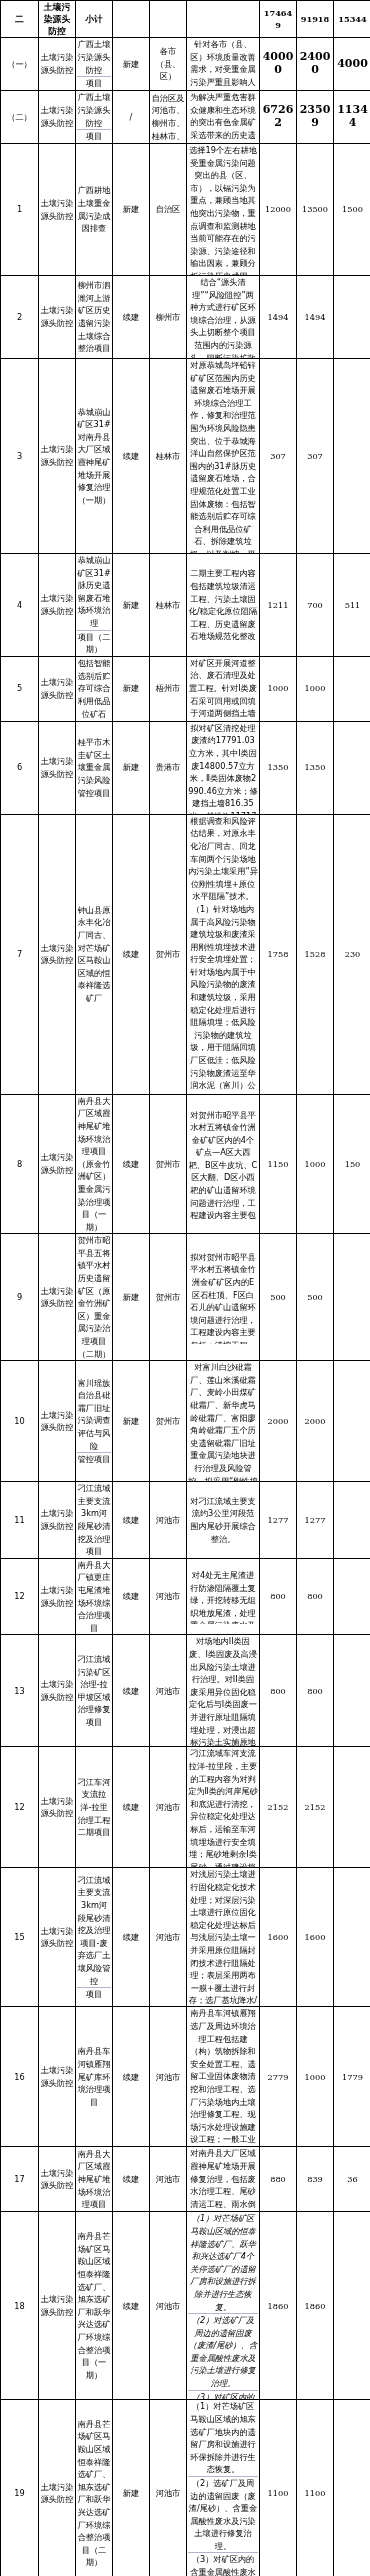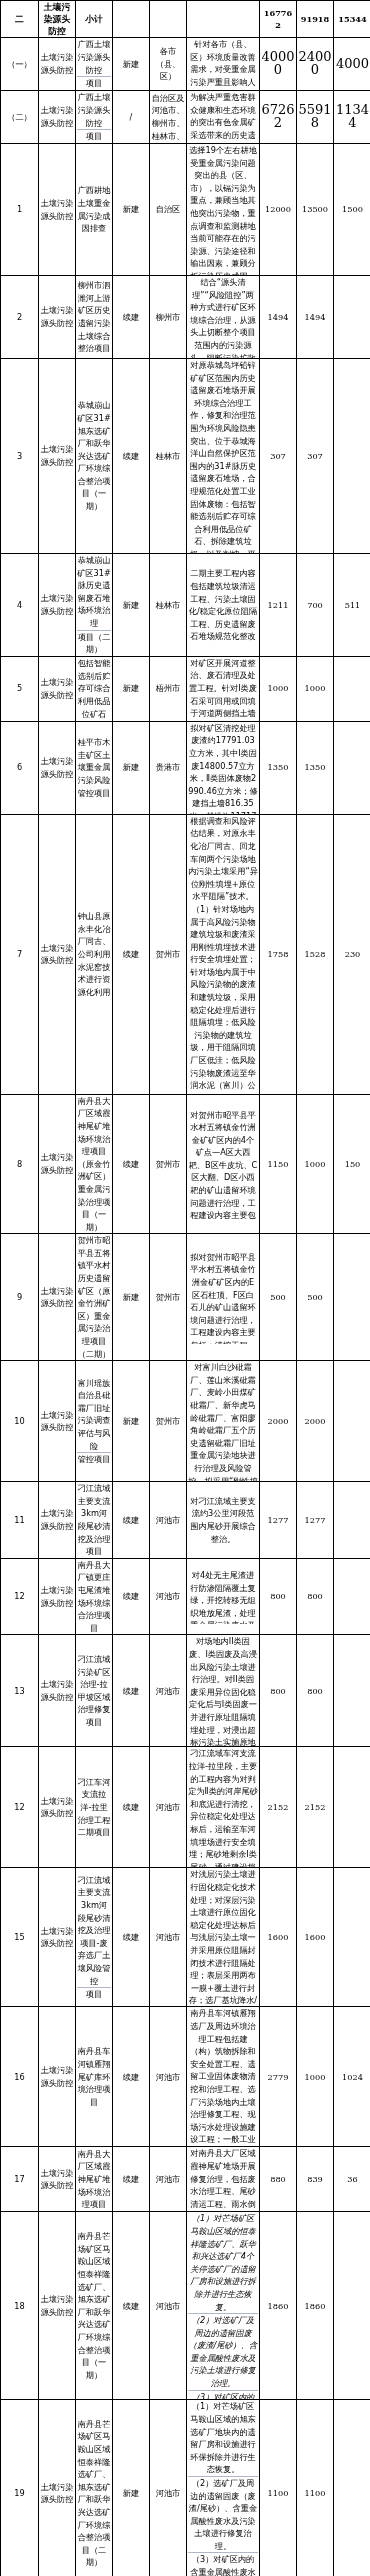--- a/index.html
+++ b/index.html
@@ -24,21 +24,21 @@
   td.desc {
     text-align: justify;
     vertical-align: top;
     font-size: 8px;
     line-height: 12.6px;
     padding: 0 1.5px;
   }
   td.num { font-family: "DejaVu Serif", "Liberation Serif", serif; font-size: 7.7px; }
   tr.head td { font-weight: bold; font-size: 8.8px; line-height: 12px; }
   tr.head td.num { font-size: 8.2px; font-weight: bold; }
-  tr.sub td.num { font-weight: normal; font-size: 13px; }
+  tr.sub td.num { font-weight: bold; font-size: 11px; }
   .para { display: block; }
   .para + .para { border-top: 0.5px solid #b0b8c8; }
   .cut { overflow: hidden; }
 </style>
 </head>
 <body>
 
 <table class="grid">
   <colgroup>
     <col style="width:38px">
@@ -52,21 +52,21 @@
       <col style="width:38px">
   </colgroup>
   <tbody id="tbody">
     <tr class="head" style="height:26px">
       <td>二</td>
       <td>土壤污染源头防控</td>
       <td>小计</td>
       <td></td>
       <td></td>
       <td></td>
-      <td class="num">167762</td>
+      <td class="num">174649</td>
       <td class="num">91918</td>
       <td class="num">15344</td>
     </tr>
   <tr class="sub" style="height: 53px;">
         <td>（一）</td>
         <td>土壤污染源头防控</td>
         <td>
           <span class="para">广西土壤污染源头防控</span>
           <span class="para">项目</span>
         </td>
@@ -89,21 +89,21 @@
           <span class="para">项目</span>
         </td>
         <td>/</td>
         <td>自治区及河池市、柳州市、桂林市、</td>
         <td class="desc">
           <div class="cut" style="max-height: 52px;">
             <span class="para">为解决严重危害群众健康和生态环境的突出有色金属矿采选带来的历史遗留污染问</span>
           </div>
         </td>
         <td class="num">67262</td>
-        <td class="num">55918</td>
+        <td class="num">23509</td>
         <td class="num">11344</td>
       </tr>
       <tr style="height: 132px;">
         <td>1</td>
         <td>土壤污染源头防控</td>
         <td>
           <span class="para">广西耕地土壤重金属污染成因排查</span>
         </td>
         <td>新建</td>
         <td>自治区</td>
@@ -130,21 +130,21 @@
           </div>
         </td>
         <td class="num">1494</td>
         <td class="num">1494</td>
         <td class="num"></td>
       </tr>
       <tr style="height: 195px;">
         <td>3</td>
         <td>土壤污染源头防控</td>
         <td>
-          <span class="para">恭城崩山矿区31#旭东选矿厂和跃华兴达选矿厂环境综合整治项目（一期）</span>
+          <span class="para">恭城崩山矿区31#对南丹县大厂区域霞神尾矿堆场开展修复治理（一期）</span>
         </td>
         <td>续建</td>
         <td>桂林市</td>
         <td class="desc">
           <div class="cut" style="max-height: 194px;">
             <span class="para">对原恭城岛坪铅锌矿矿区范围内历史遗留废石堆场开展环境综合治理工作，修复和治理范围为环境风险隐患突出、位于恭城海洋山自然保护区范围内的31#脉历史遗留废石堆场，合理规范化处置工业固体废物：包括智能选别后贮存可综合利用低品位矿石、拆除建筑垃圾，以及削坡、平整工业固体废物堆场内废石；建设堆场渗滤液收集处理工程；建设废石堆场配套截洪沟；生态恢复工程治理；实现污染源头风险管控。</span>
           </div>
         </td>
         <td class="num">307</td>
         <td class="num">307</td>
@@ -199,21 +199,21 @@
           </div>
         </td>
         <td class="num">1350</td>
         <td class="num">1350</td>
         <td class="num"></td>
       </tr>
       <tr style="height: 280px;">
         <td>7</td>
         <td>土壤污染源头防控</td>
         <td>
-          <span class="para">钟山县原永丰化冶厂同古、公司利用水泥窑技术进行资源化利用</span>
+          <span class="para">钟山县原永丰化冶厂同古、对芒场矿区马鞍山区域的恒泰祥隆选矿厂</span>
         </td>
         <td>续建</td>
         <td>贺州市</td>
         <td class="desc">
           <div class="cut" style="max-height: 279px;">
             <span class="para">根据调查和风险评估结果，对原永丰化冶厂同古、回龙车间两个污染场地内污染土壤采用“异位刚性填埋+原位水平阻隔”技术。（1）针对场地内属于高风险污染物建筑垃圾和废渣采用刚性填埋技术进行安全填埋处置；针对场地内属于中风险污染物的废渣和建筑垃圾，采用稳定化处理后进行阻隔填埋；低风险污染物的建筑垃圾，用于阻隔回填厂区低洼；低风险污染物废渣运至华润水泥（富川）公司利用水泥窑技术进行资源化利用。（2）施工期间产生的施工废水，基坑废水、初期雨水等含重金属废水统一收集后采用移动式一体化污水处理设备进行处理，达标后回用或外排。（3）对地下水实施风险管控措</span>
           </div>
         </td>
         <td class="num">1758</td>
         <td class="num">1528</td>
@@ -365,21 +365,21 @@
         </td>
         <td>续建</td>
         <td>河池市</td>
         <td class="desc">
           <div class="cut" style="max-height: 139px;">
             <span class="para">南丹县车河镇雁翔选厂及周边环境治理工程包括建（构）筑物拆除和安全处置工程、遗留工业固体废物清挖和治理工程、选厂污染场地内土壤治理修复工程、现场污水处理设施建设工程；一般工业固体废物II类填埋场工及配套截洪沟、拦挡坝和渗滤液收集系统、回水设施和封场后生态恢复工程等。</span>
           </div>
         </td>
         <td class="num">2779</td>
         <td class="num">1000</td>
-        <td class="num">1024</td>
+        <td class="num">1779</td>
       </tr>
       <tr style="height: 65px;">
         <td>17</td>
         <td>土壤污染源头防控</td>
         <td>
           <span class="para">南丹县大厂区域霞神尾矿堆场环境治理项目</span>
         </td>
         <td>续建</td>
         <td>河池市</td>
         <td class="desc">

